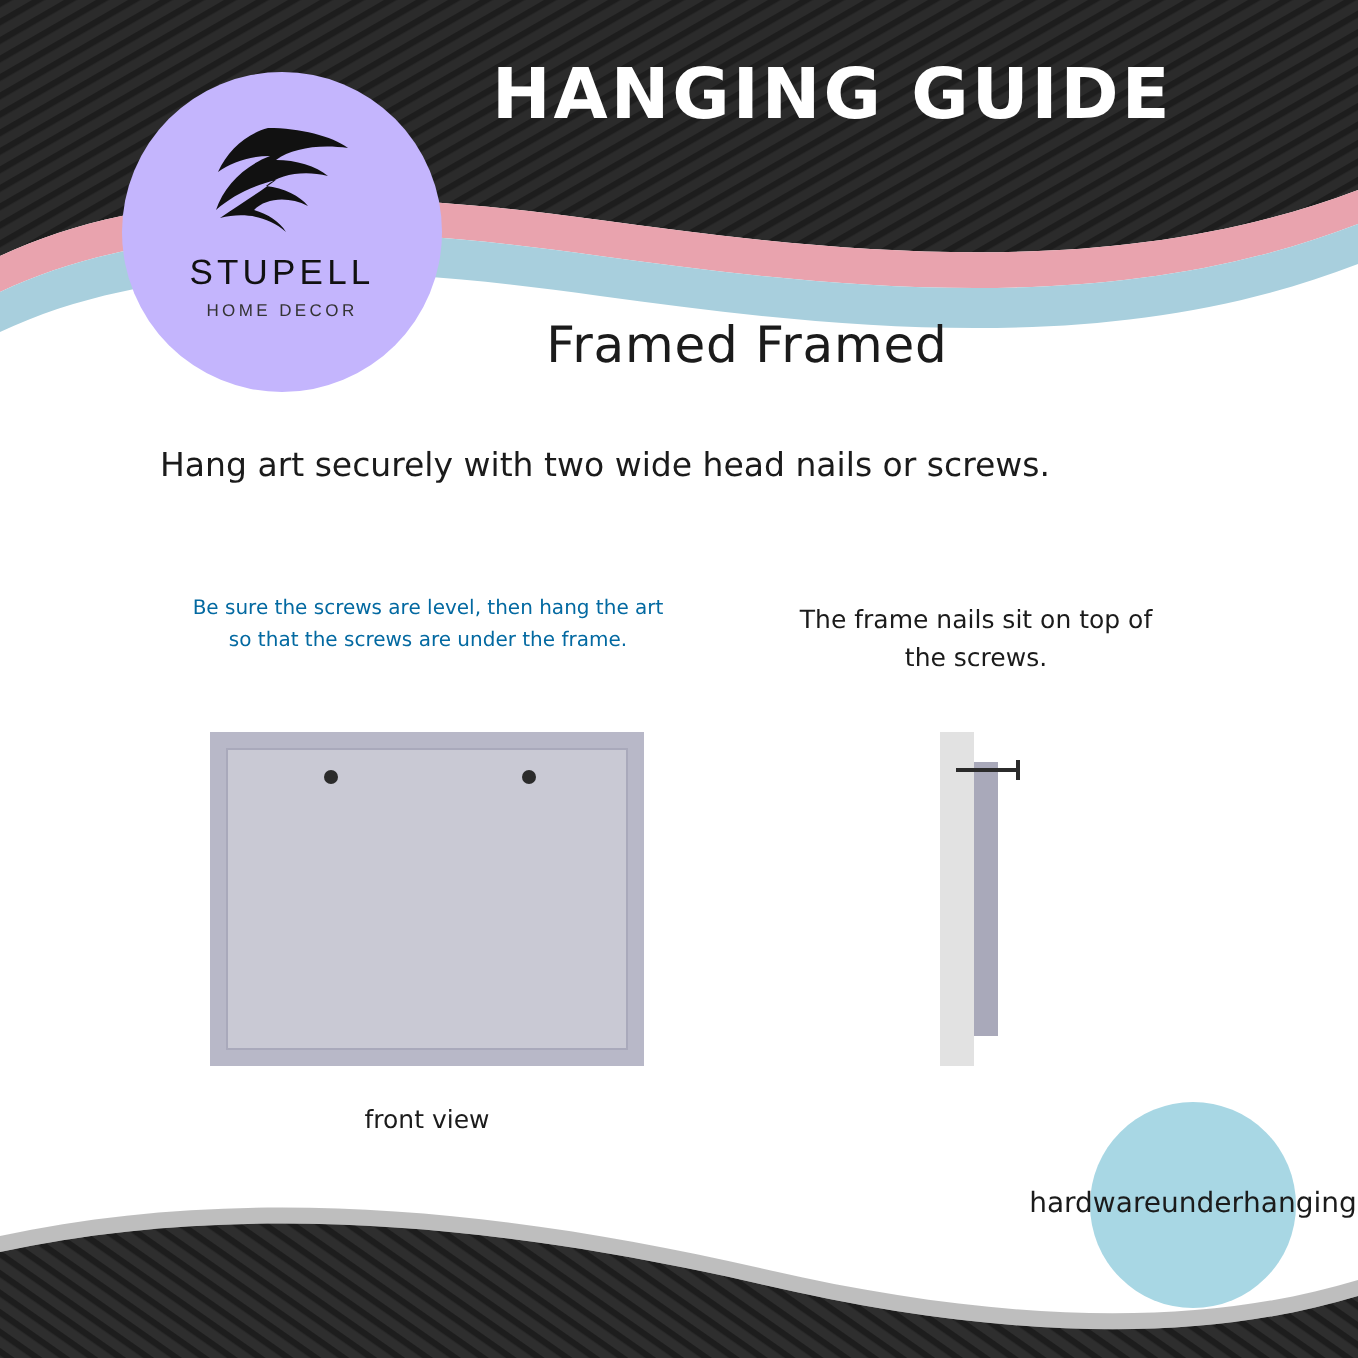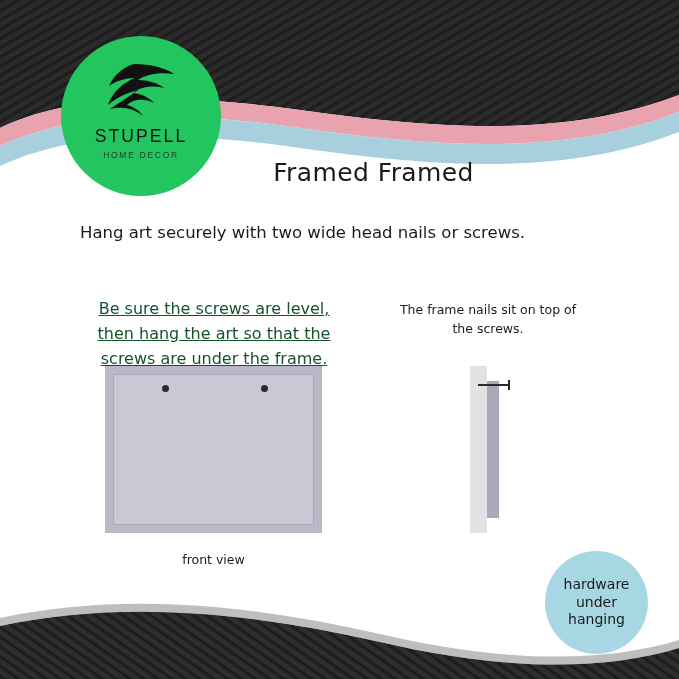--- a/index.html
+++ b/index.html
@@ -22,21 +22,21 @@
     width: 679px; height: 679px;
     pointer-events: none;
   }
 
   
   .logo-circle {
     position: absolute;
     left: 61px; top: 36px;
     width: 160px; height: 160px;
     border-radius: 50%;
-    background: #22c55e;
+    background: #c4b5fd;
     display: flex;
     flex-direction: column;
     align-items: center;
     justify-content: flex-start;
     padding-top: 26px;
     z-index: 20;
   }
   .logo-mark {
     width: 74px; height: 58px;
     margin-bottom: 6px;
@@ -91,24 +91,23 @@
     color: #1b1b1b;
   }
 
   
   .panel-left-caption {
     position: absolute;
     left: 90px; top: 297px;
     width: 248px;
     text-align: center;
     font-family: "DejaVu Sans", sans-serif;
-    font-size: 16px;
+    font-size: 10px;
     line-height: 1.55;
-    color: #14532d;
-    text-decoration: underline;
+    color: #0369a1;
   }
   .panel-right-caption {
     position: absolute;
     left: 388px; top: 300px;
     width: 200px;
     text-align: center;
     font-family: "DejaVu Sans", sans-serif;
     font-size: 12.5px;
     line-height: 1.55;
     color: #1b1b1b;
@@ -180,21 +179,21 @@
   }
 
   
   .badge {
     position: absolute;
     left: 545px; top: 551px;
     width: 103px; height: 103px;
     border-radius: 50%;
     background: #a8d7e4;
     display: flex;
-    flex-direction: column;
+    flex-direction: row;
     align-items: center;
     justify-content: center;
     z-index: 25;
   }
   .badge span {
     font-family: "DejaVu Sans", sans-serif;
     font-size: 14px;
     color: #1b1b1b;
     line-height: 1.28;
     text-align: center;
@@ -234,20 +233,21 @@
   </svg>
 
   <div class="logo-circle">
     <svg class="logo-mark" viewBox="0 0 74 58">
       <path d="M30 2 C46 2 62 6 70 12 C56 10 42 12 34 18 C44 18 54 21 60 26 C48 23 36 25 29 31 C38 32 46 36 50 41 C40 36 29 37 23 43 C30 45 36 49 39 54 C30 46 18 44 6 47 C16 40 26 34 34 28 C22 31 12 36 4 43 C8 31 18 21 31 16 C21 16 12 19 5 24 C10 13 19 5 30 2 Z" fill="#111111"></path>
     </svg>
     <div class="logo-name">STUPELL</div>
     <div class="logo-sub">HOME DECOR</div>
   </div>
 
+  <div class="header-title">HANGING GUIDE</div>
 
   <div class="product-type">Framed Framed</div>
   <div class="instruction">Hang art securely with two wide head nails or screws.</div>
 
   <div class="panel-left-caption">Be sure the screws are level, then hang the art so that the screws are under the frame.</div>
   <div class="front-view">
     <div class="front-view-inner"></div>
     <div class="screw-dot" style="left:57px; top:19px;"></div>
     <div class="screw-dot" style="left:156px; top:19px;"></div>
   </div>

